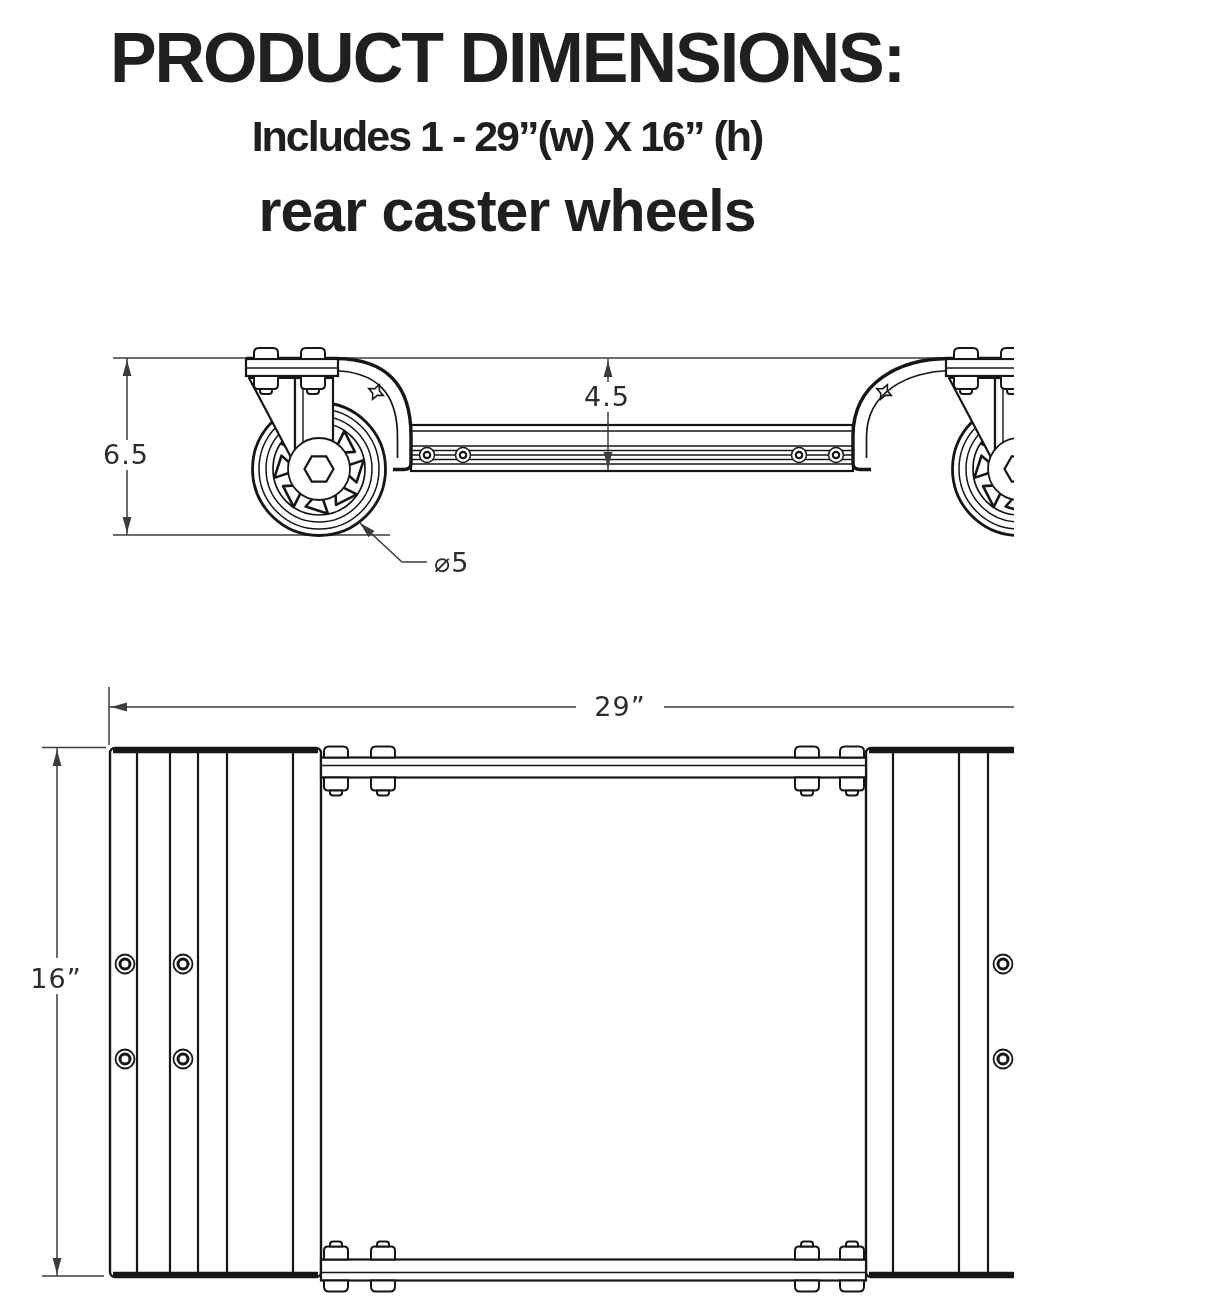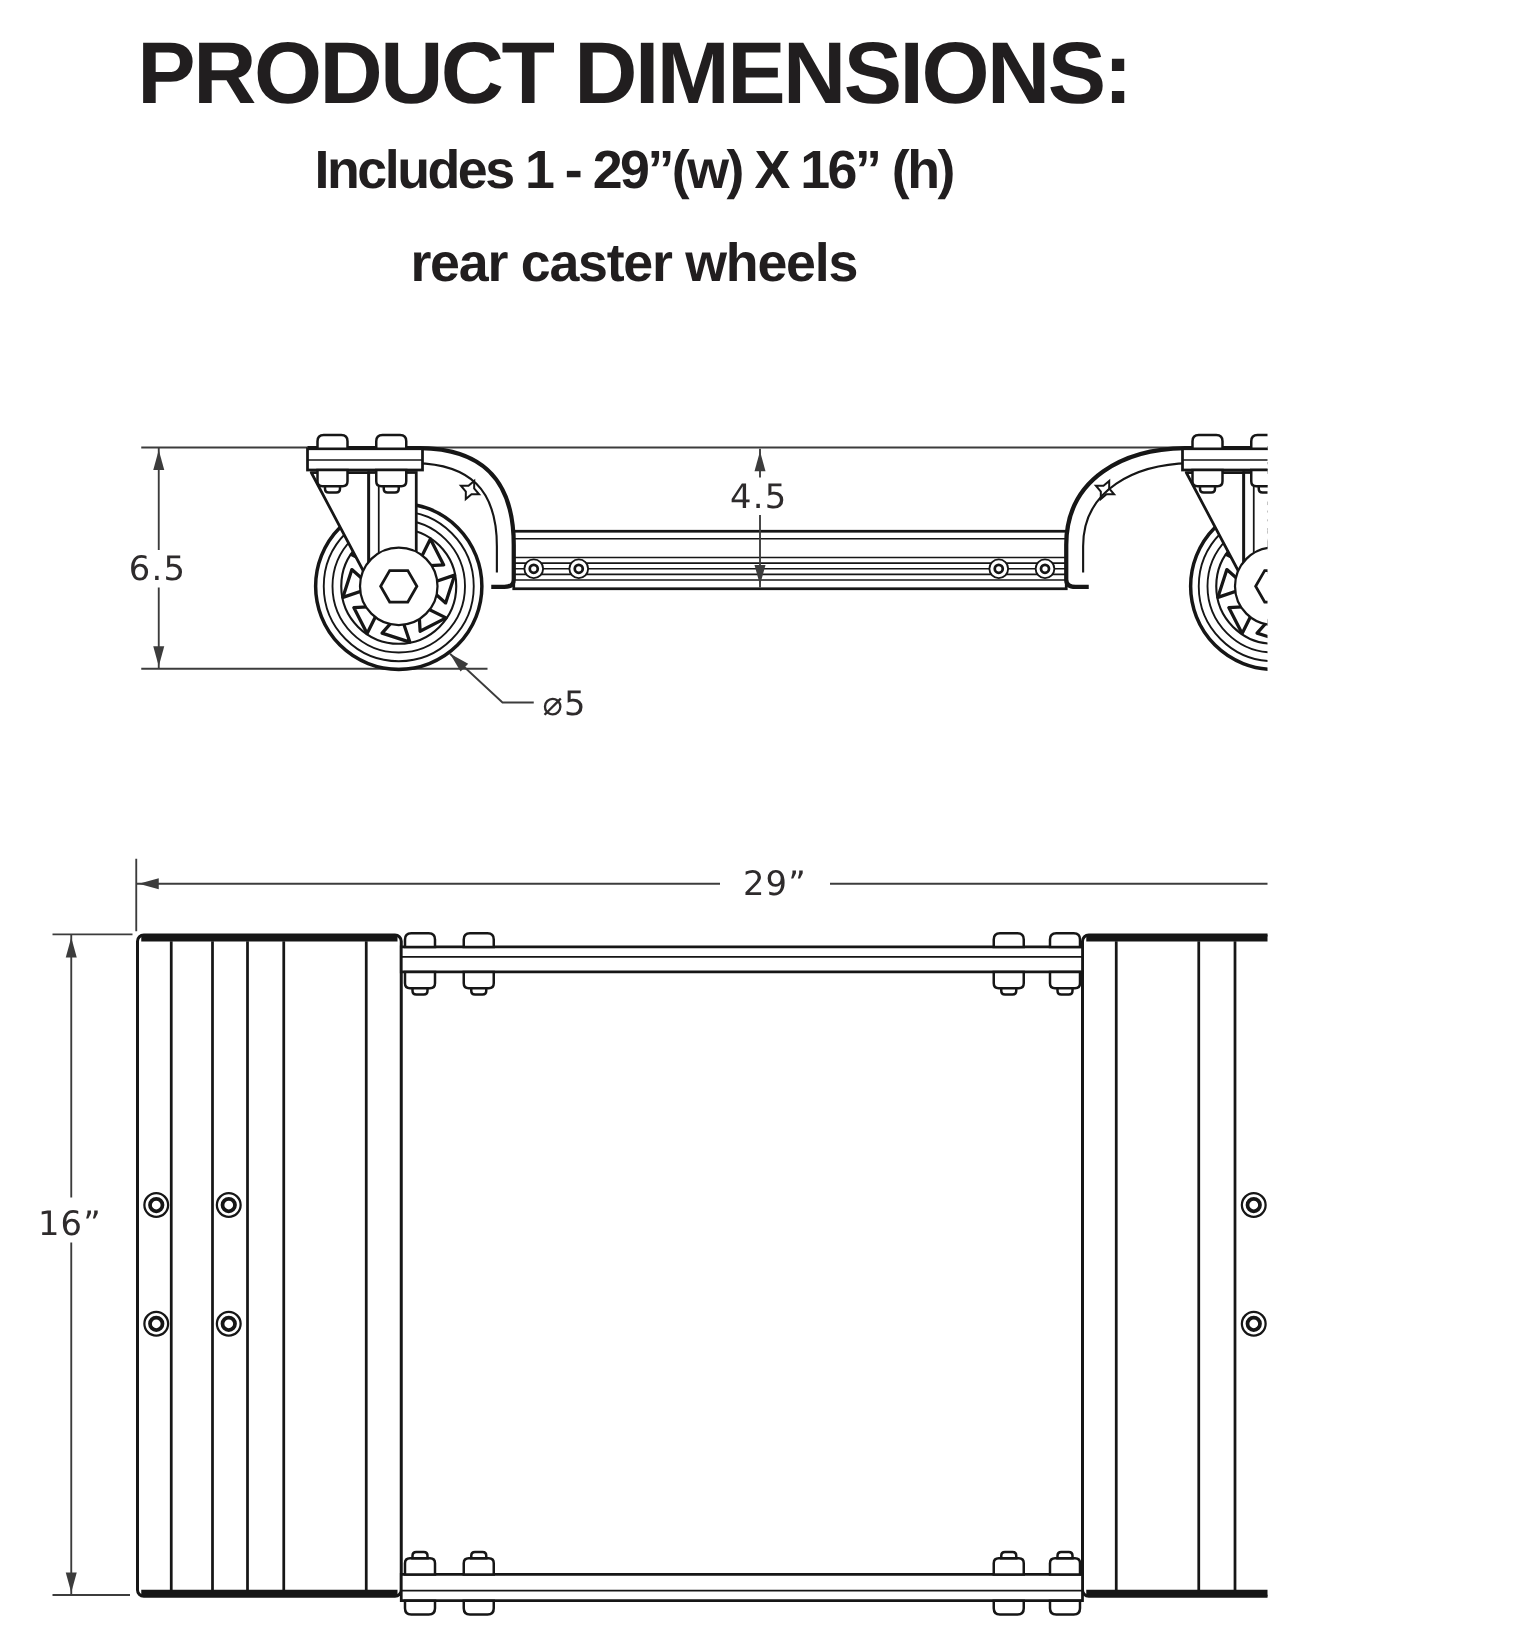--- a/index.html
+++ b/index.html
@@ -1,21 +1,21 @@
 <!DOCTYPE html>
 <html><head>
 <meta charset="utf-8">
 <style>
   html,body{margin:0;padding:0;background:#ffffff;}
   .page{position:relative;width:1014px;height:1309px;background:#ffffff;overflow:hidden;
         font-family:"Liberation Sans",sans-serif;}
   .title-block{position:absolute;top:18px;left:0;width:100%;text-align:center;color:#211e1f;}
   .t1{font-size:70px;font-weight:700;letter-spacing:-2px;line-height:80px;}
   .t2{font-size:43px;font-weight:700;letter-spacing:-2px;line-height:76px;}
-  .t3{font-size:43px;font-weight:700;letter-spacing:-1px;line-height:74px;}
+  .t3{font-size:59px;font-weight:700;letter-spacing:-1px;line-height:74px;}
   svg.drawing{position:absolute;left:0;top:0;width:1214px;height:1309px;}
   .dimtext{font-family:"DejaVu Sans",sans-serif;font-size:27px;fill:#2e2b2c;letter-spacing:1px;}
 </style>
 </head>
 <body>
 
 <div class="page">
 
   <div class="title-block">
     <div class="t1">PRODUCT DIMENSIONS:</div>

